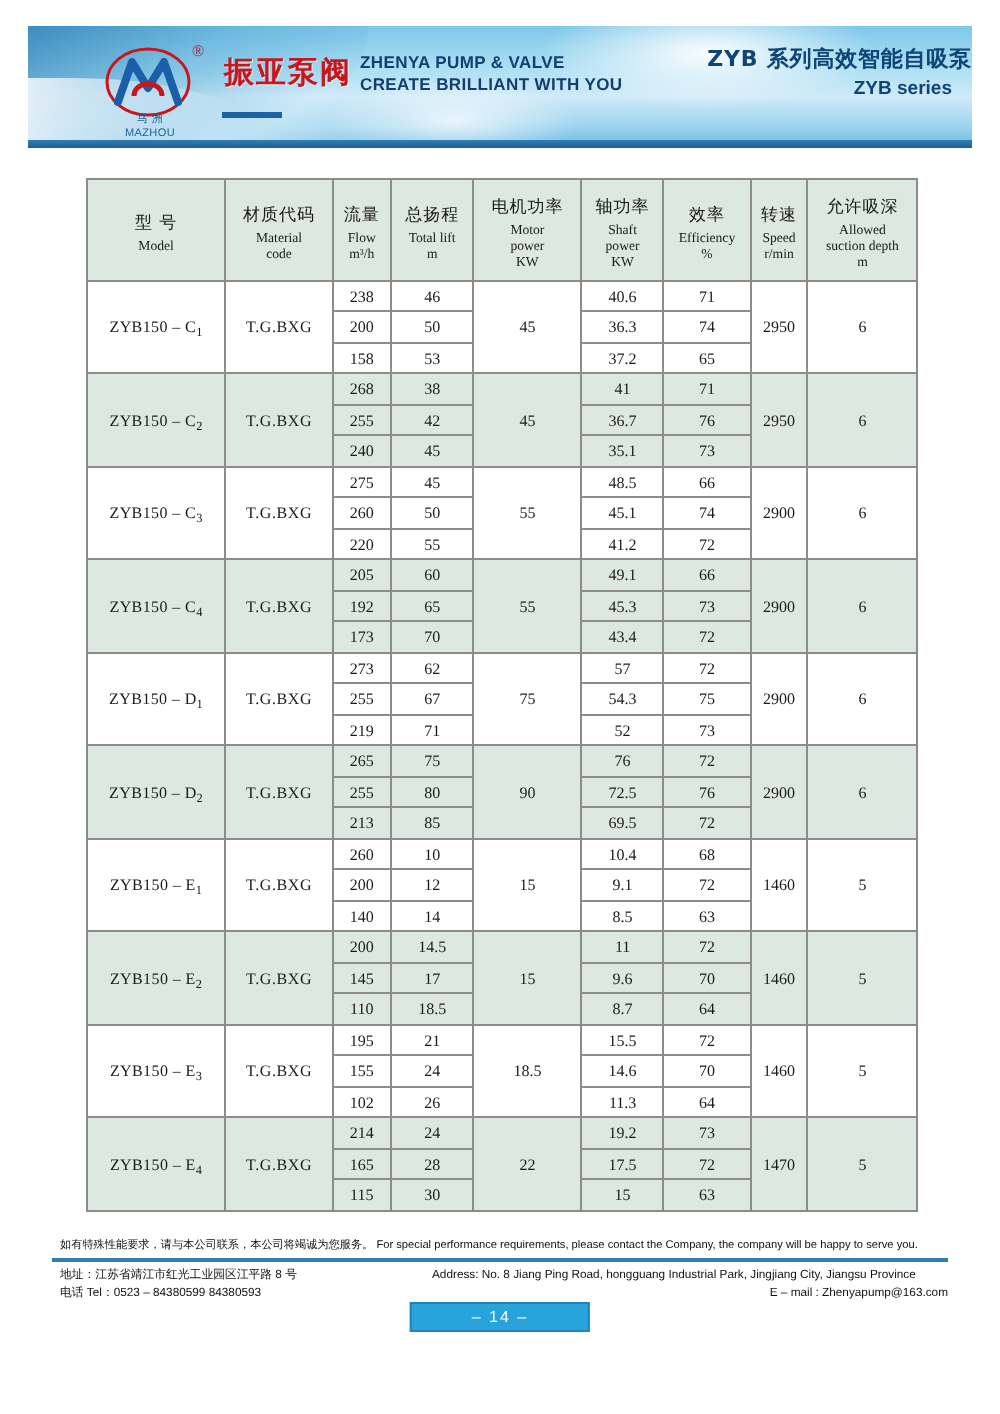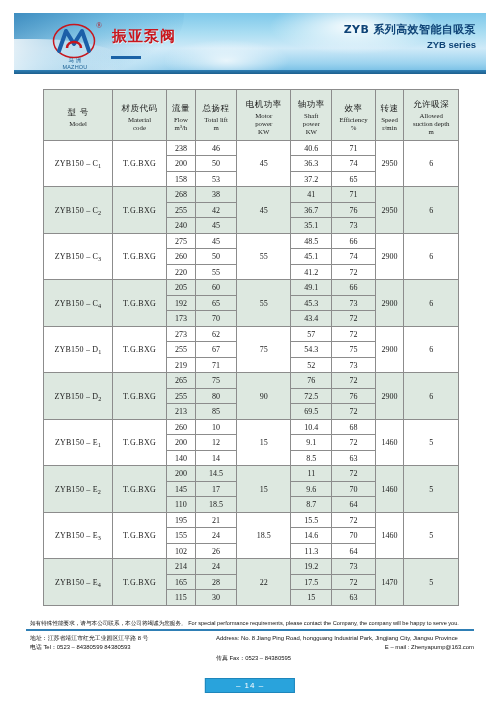--- a/index.html
+++ b/index.html
@@ -71,21 +71,21 @@
     position:absolute; left:166px; top:13px;
     font-size:8.5px; font-weight:bold; color:#123f6e; line-height:1.35;
     font-family:"Liberation Sans", sans-serif; letter-spacing:.2px;
   }
   .en-tag {
     position:absolute; left:262px; top:46px;
     font-size:8px; color:#123f6e;
     font-family:"Liberation Sans", sans-serif; letter-spacing:.1px;
   }
   .title-cn {
-    position:absolute; right:10px; top:9px;
+    position:absolute; right:0; top:9px;
     font-size:11px; font-weight:bold; color:#0f4477;
     font-family:"DejaVu Sans", sans-serif; letter-spacing:.4px;
   }
   .title-en {
     position:absolute; right:10px; top:26px;
     font-size:9.5px; font-weight:bold; color:#0f4477;
     font-family:"Liberation Sans", sans-serif;
   }
 
   
@@ -128,21 +128,20 @@
   .c-right { position:absolute; left:186px; top:0; line-height:1.55; width:258px; }
   .c-line { font-size:5.9px; color:#111; font-family:"Liberation Sans", sans-serif; white-space:nowrap; }
   .c-right .row { position:relative; height:9px; }
   .c-right .r-end { position:absolute; right:0; top:0; }
   .pagebadge {
     position:absolute; left:50%; transform:translateX(-50%); top:651px;
     background:#29a3dc; color:#ffffff;
     font-size:8px; font-family:"Liberation Sans", sans-serif;
     padding:2px 30px; letter-spacing:1px;
     border:1px solid #1e86bb;
-    margin-top:27px;
   }
 </style>
 </head>
 <body>
 
 <div class="page">
 
   <div class="banner">
     <div class="banner-swoosh"></div>
     <div class="banner-swoosh2"></div>
@@ -157,20 +156,24 @@
       <span class="logo-sub">
         <span>马  洲</span><br>
         <span>MAZHOU</span>
       </span>
     </div>
 
     <div class="cn-brand">振亚泵阀</div>
     <div class="cn-dash"></div>
     <div class="cn-slogan">与您共创辉煌</div>
 
+    <div class="en-brand">
+      <span>ZHENYA PUMP &amp; VALVE</span><br>
+      <span>CREATE BRILLIANT WITH YOU</span>
+    </div>
 
     <div class="title-cn">ZYB 系列高效智能自吸泵</div>
     <div class="title-en">ZYB series</div>
 
     <div class="banner-bottomline"></div>
   </div>
 
   <div class="table-wrap">
     <table class="spec">
       <thead>

